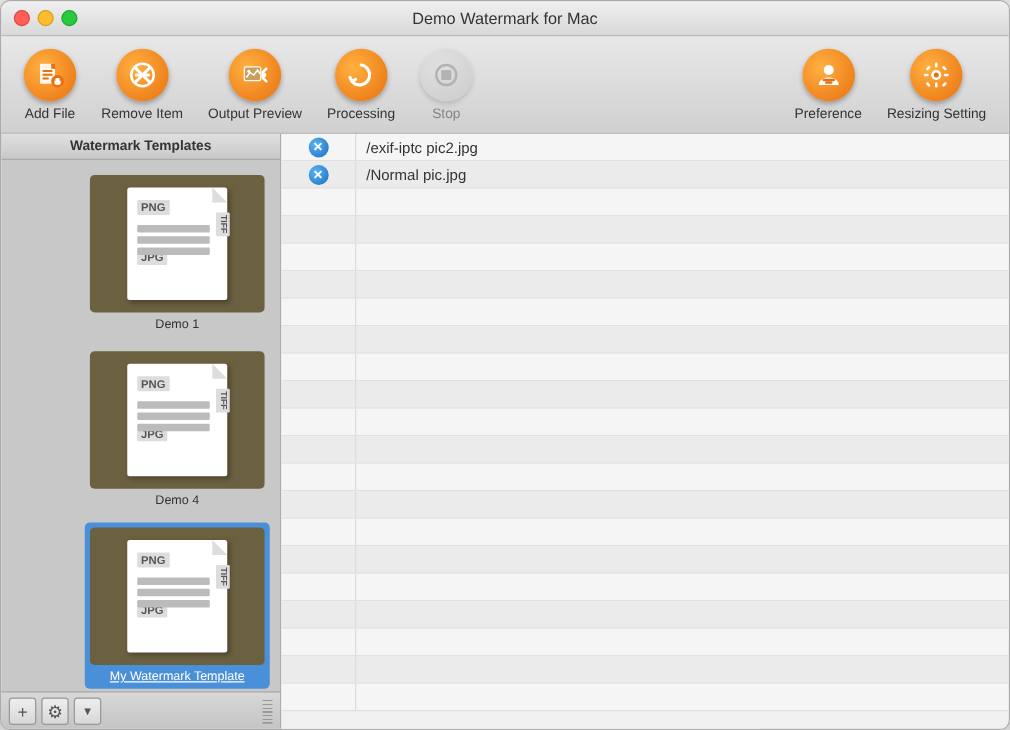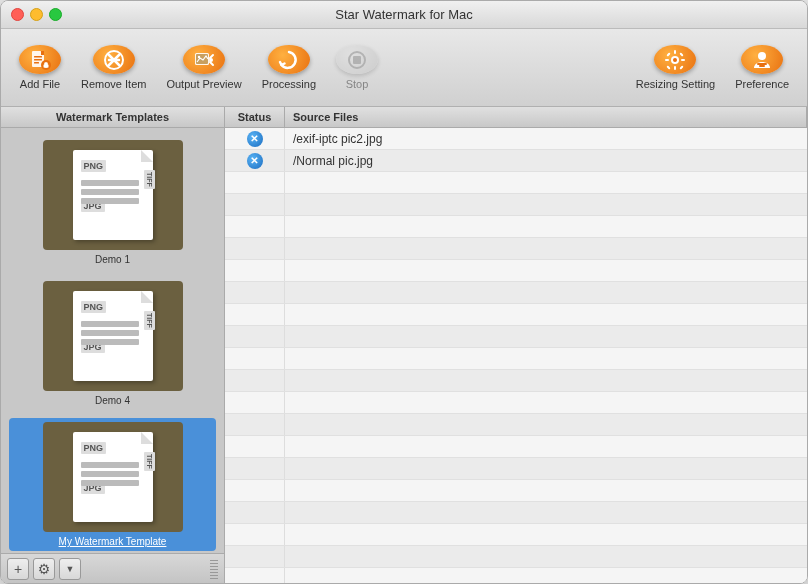--- a/index.html
+++ b/index.html
@@ -52,20 +52,21 @@
       font-size: 13px;
       font-weight: 500;
       color: #333;
     }
     
     .toolbar {
       background: linear-gradient(to bottom, #e8e8e8, #d0d0d0);
       border-bottom: 1px solid #b0b0b0;
       height: 78px;
       display: flex;
+      align-items: center;
       padding: 10px 8px;
       flex-shrink: 0;
     }
     .toolbar-item {
       display: flex;
       flex-direction: column;
       align-items: center;
       justify-content: center;
       padding: 6px 10px;
       cursor: pointer;
@@ -128,20 +129,21 @@
       color: #333;
       text-align: center;
     }
     .template-list {
       flex: 1;
       overflow-y: auto;
       padding: 8px;
       display: flex;
       flex-direction: column;
       gap: 8px;
+      align-items: flex-end;
     }
     .template-item {
       display: flex;
       flex-direction: column;
       align-items: center;
       cursor: pointer;
       padding: 4px;
       border-radius: 4px;
     }
     .template-item.selected {
@@ -318,21 +320,21 @@
 <body>
 
 <div class="window">
 
   <div class="titlebar">
     <div class="titlebar-buttons">
       <div class="titlebar-btn btn-close"></div>
       <div class="titlebar-btn btn-minimize"></div>
       <div class="titlebar-btn btn-maximize"></div>
     </div>
-    <span class="titlebar-title">Star Watermark for Mac</span>
+    <span class="titlebar-title">Demo Watermark for Mac</span>
   </div>
 
   <div class="toolbar">
 
     <div class="toolbar-item">
       <div class="toolbar-icon icon-orange">
         <svg class="icon-svg" viewBox="0 0 24 24">
           <rect x="4" y="3" width="12" height="16" rx="1" fill="white" opacity="0.9"></rect>
           <rect x="13" y="3" width="3" height="4" rx="0" fill="#e87010"></rect>
           <line x1="13" y1="3" x2="16" y2="7" stroke="#e87010" stroke-width="1"></line>
@@ -393,46 +395,46 @@
         </svg>
       </div>
       <span class="toolbar-label">Stop</span>
     </div>
 
     <div class="toolbar-spacer"></div>
 
     <div class="toolbar-item">
       <div class="toolbar-icon icon-orange">
         <svg class="icon-svg" viewBox="0 0 24 24">
+          <circle cx="12" cy="8" r="4" fill="white"></circle>
+          <path d="M4 20 C4 16 8 14 12 14 C16 14 20 16 20 20" fill="white"></path>
+          <rect x="9" y="17" width="6" height="2" rx="1" fill="#e87010"></rect>
+          <rect x="7" y="15" width="10" height="2" rx="1" fill="#e87010"></rect>
+        </svg>
+      </div>
+      <span class="toolbar-label">Preference</span>
+    </div>
+
+    <div class="toolbar-item">
+      <div class="toolbar-icon icon-orange">
+        <svg class="icon-svg" viewBox="0 0 24 24">
           <circle cx="12" cy="12" r="4" fill="white"></circle>
           <circle cx="12" cy="12" r="2" fill="#e87010"></circle>
           <rect x="11" y="2" width="2" height="4" rx="1" fill="white"></rect>
           <rect x="11" y="18" width="2" height="4" rx="1" fill="white"></rect>
           <rect x="2" y="11" width="4" height="2" rx="1" fill="white"></rect>
           <rect x="18" y="11" width="4" height="2" rx="1" fill="white"></rect>
           <rect x="4.5" y="4.5" width="2" height="4" rx="1" fill="white" transform="rotate(45 5.5 6.5)"></rect>
           <rect x="17.5" y="4.5" width="2" height="4" rx="1" fill="white" transform="rotate(-45 18.5 6.5)"></rect>
           <rect x="4.5" y="17.5" width="2" height="4" rx="1" fill="white" transform="rotate(-45 5.5 19.5)"></rect>
           <rect x="17.5" y="17.5" width="2" height="4" rx="1" fill="white" transform="rotate(45 18.5 19.5)"></rect>
         </svg>
       </div>
       <span class="toolbar-label">Resizing Setting</span>
     </div>
-
-    <div class="toolbar-item">
-      <div class="toolbar-icon icon-orange">
-        <svg class="icon-svg" viewBox="0 0 24 24">
-          <circle cx="12" cy="8" r="4" fill="white"></circle>
-          <path d="M4 20 C4 16 8 14 12 14 C16 14 20 16 20 20" fill="white"></path>
-          <rect x="9" y="17" width="6" height="2" rx="1" fill="#e87010"></rect>
-          <rect x="7" y="15" width="10" height="2" rx="1" fill="#e87010"></rect>
-        </svg>
-      </div>
-      <span class="toolbar-label">Preference</span>
-    </div>
   </div>
 
   <div class="main-area">
 
     <div class="left-panel">
       <div class="panel-header">Watermark Templates</div>
       <div class="template-list">
 
         <div class="template-item">
           <div class="template-thumbnail">
@@ -484,24 +486,20 @@
       </div>
       <div class="template-bottom">
         <div class="bottom-btn">+</div>
         <div class="bottom-btn">⚙</div>
         <div class="bottom-btn" style="font-size:9px;">▼</div>
         <div class="drag-handle"></div>
       </div>
     </div>
 
     <div class="right-panel">
-      <div class="file-header">
-        <div class="file-col-header col-status">Status</div>
-        <div class="file-col-header col-source">Source Files</div>
-      </div>
       <div class="file-list">
 
         <div class="file-row">
           <div class="file-status-cell">
             <div class="status-icon-blue">
               <span class="status-x">✕</span>
             </div>
           </div>
           <div class="file-name-cell">/exif-iptc pic2.jpg</div>
         </div>

